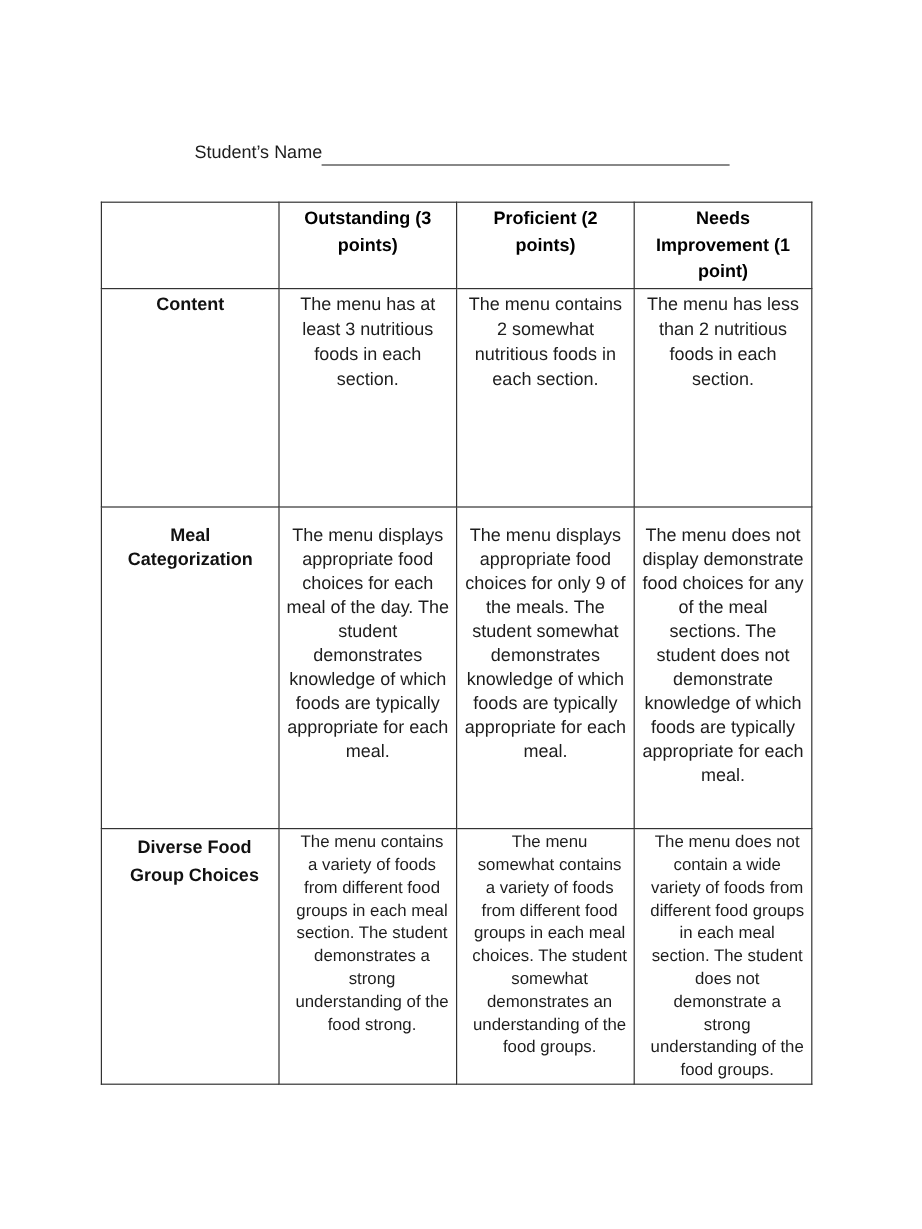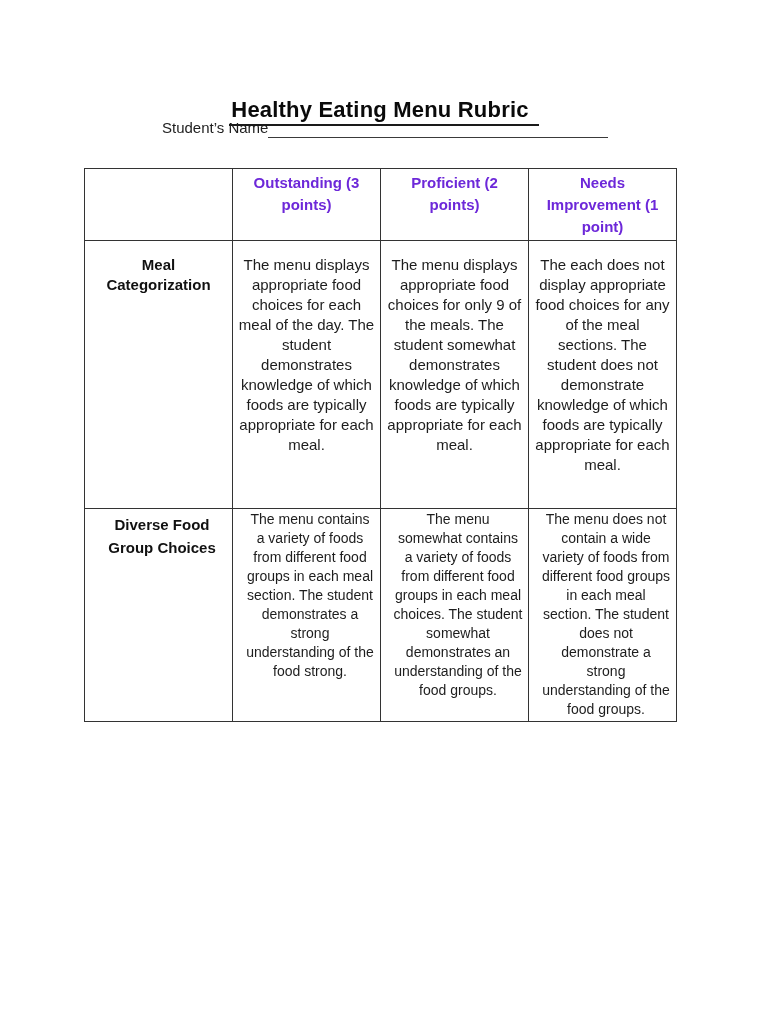--- a/index.html
+++ b/index.html
@@ -74,21 +74,21 @@
     line-height: 21px;
     overflow: hidden;
     word-wrap: break-word;
   }
   table.rubric thead tr { height: 68px; }
   tr.row-content { height: 182px; }
   tr.row-meal { height: 268px; }
   tr.row-diverse { height: 207px; }
   table.rubric th {
     font-weight: bold;
-    color: #6d28d9;
+    color: #000000;
     line-height: 22px;
     padding-top: 3px;
   }
   td.crit {
     font-weight: bold;
     color: #111111;
   }
   tr.row-meal td {
     line-height: 20px;
     padding-top: 14px;
@@ -103,23 +103,20 @@
     font-size: 15px;
     line-height: 23px;
     padding-top: 4px;
   }
 </style>
 </head>
 <body>
 
 <div class="page">
 
-  <h1 class="doc-title">
-    <span>Healthy Eating Menu Rubric</span>
-  </h1>
 
   <div class="student-row">
     <span class="student-label">Student’s Name</span>
     <span class="student-blank"></span>
   </div>
 
   <table class="rubric">
     <colgroup>
       <col style="width:148px">
       <col style="width:148px">
@@ -128,25 +125,31 @@
     </colgroup>
     <thead>
       <tr>
         <th class="crit"></th>
         <th>Outstanding (3 points)</th>
         <th>Proficient (2 points)</th>
         <th>Needs Improvement (1 point)</th>
       </tr>
     </thead>
     <tbody>
+      <tr class="row-content">
+        <td class="crit">Content</td>
+        <td>The menu has at least 3 nutritious foods in each section.</td>
+        <td>The menu contains 2 somewhat nutritious foods in each section.</td>
+        <td>The menu has less than 2 nutritious foods in each section.</td>
+      </tr>
       <tr class="row-meal">
         <td class="crit">Meal Categorization</td>
         <td>The menu displays appropriate food choices for each meal of the day. The student demonstrates knowledge of which foods are typically appropriate for each meal.</td>
         <td>The menu displays appropriate food choices for only 9 of the meals. The student somewhat demonstrates knowledge of which foods are typically appropriate for each meal.</td>
-        <td>The each does not display appropriate food choices for any of the meal sections.  The student does not demonstrate knowledge of which foods are typically appropriate for each meal.</td>
+        <td>The menu does not display demonstrate food choices for any of the meal sections.  The student does not demonstrate knowledge of which foods are typically appropriate for each meal.</td>
       </tr>
       <tr class="row-diverse">
         <td class="crit">Diverse Food Group Choices</td>
         <td>The menu contains a variety of foods from different food groups in each meal section. The student demonstrates a strong understanding of the food strong.</td>
         <td>The menu somewhat contains a variety of foods from different food groups in each meal choices. The student somewhat demonstrates an understanding of the food groups.</td>
         <td>The menu does not contain a wide variety of foods from different food groups in each meal section. The student does not demonstrate a strong understanding of the food groups.</td>
       </tr>
     </tbody>
   </table>
 

